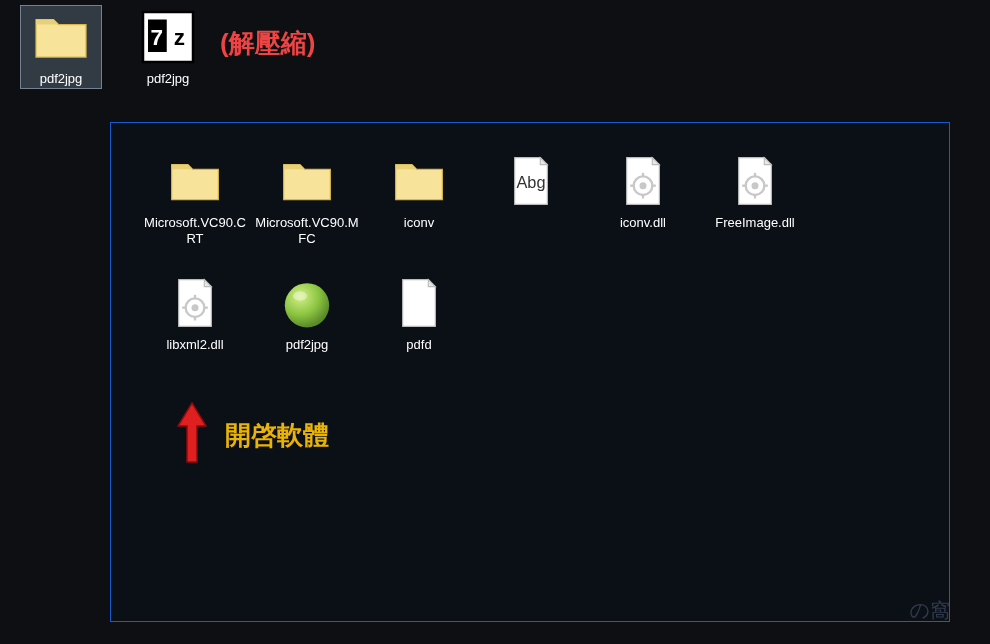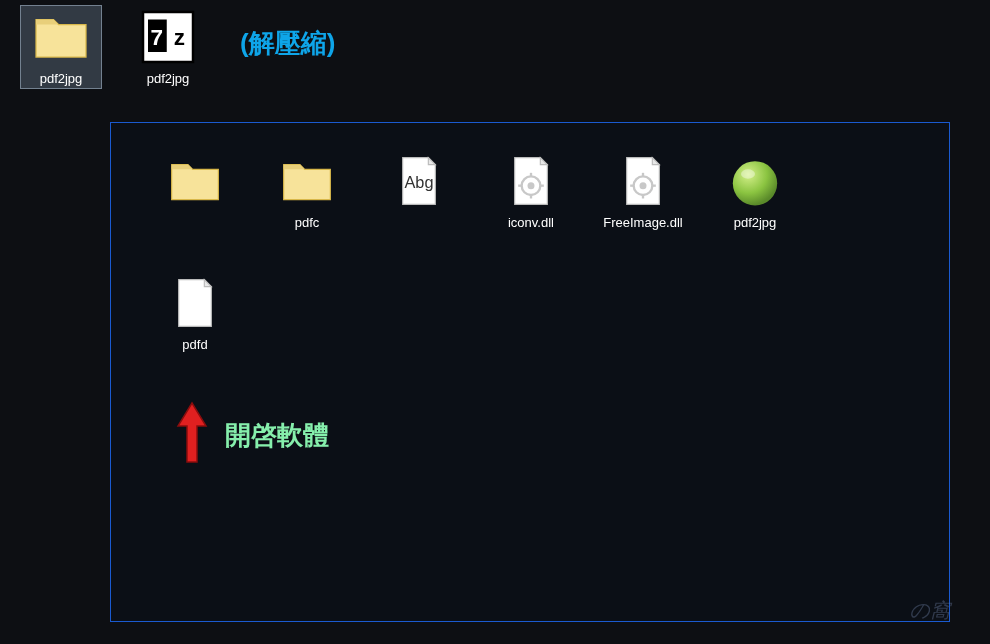--- a/index.html
+++ b/index.html
@@ -36,25 +36,25 @@
       display: flex;
       align-items: center;
       justify-content: center;
     }
     .desktop-item-label {
       font-size: 13px;
       line-height: 1.2;
       word-wrap: break-word;
     }
     .annotation-extract {
-      color: #0ea5e9;
+      color: #ef4444;
       font-size: 26px;
       font-weight: bold;
       position: absolute;
-      left: 240px;
+      left: 220px;
       top: 26px;
       text-align: center;
     }
     .inner-window {
       position: absolute;
       left: 110px;
       top: 122px;
       width: 840px;
       height: 500px;
       border: 1px solid #1a5ad0;
@@ -86,34 +86,33 @@
       word-break: break-all;
       padding: 0 3px;
     }
     .annotation-arrow {
       position: absolute;
       left: 172px;
       top: 400px;
     }
     .annotation-arrow svg { display: block; }
     .annotation-open {
-      color: #86efac;
+      color: #eab308;
       font-size: 26px;
       font-weight: bold;
       position: absolute;
       left: 225px;
       top: 418px;
     }
     .watermark {
       position: absolute;
       right: 40px;
       bottom: 20px;
       color: rgba(120, 140, 180, 0.35);
       font-size: 20px;
-      font-style: italic;
     }
     
     .folder-icon svg, .file-icon svg, .dll-icon svg, .font-icon svg, .sz-icon svg, .app-icon svg {
       width: 100%; height: 100%;
     }
   </style>
 </head>
 <body>
 
 <div class="desktop-items">
@@ -145,31 +144,41 @@
 <div class="inner-window">
   <div class="grid">
 
     <div class="grid-item">
       <div class="icon-wrap folder-icon">
         <svg viewBox="0 0 48 48">
             <path d="M4 10 L18 10 L22 14 L44 14 L44 40 L4 40 Z" fill="#f7e39a" stroke="#d9b84a"></path>
             <path d="M4 10 L18 10 L22 14 L4 14 Z" fill="#e8cf7a"></path>
           </svg>
       </div>
-    </div>
-
+      <div class="grid-item-label">Microsoft.VC90.CRT</div>
+    </div>
 
     <div class="grid-item">
       <div class="icon-wrap folder-icon">
         <svg viewBox="0 0 48 48">
             <path d="M4 10 L18 10 L22 14 L44 14 L44 40 L4 40 Z" fill="#f7e39a" stroke="#d9b84a"></path>
             <path d="M4 10 L18 10 L22 14 L4 14 Z" fill="#e8cf7a"></path>
           </svg>
       </div>
-      <div class="grid-item-label">pdfc</div>
+      <div class="grid-item-label">Microsoft.VC90.MFC</div>
+    </div>
+
+    <div class="grid-item">
+      <div class="icon-wrap folder-icon">
+        <svg viewBox="0 0 48 48">
+            <path d="M4 10 L18 10 L22 14 L44 14 L44 40 L4 40 Z" fill="#f7e39a" stroke="#d9b84a"></path>
+            <path d="M4 10 L18 10 L22 14 L4 14 Z" fill="#e8cf7a"></path>
+          </svg>
+      </div>
+      <div class="grid-item-label">iconv</div>
     </div>
 
     <div class="grid-item">
       <div class="icon-wrap font-icon">
         <svg viewBox="0 0 48 48">
           <path d="M10 4 L32 4 L38 10 L38 44 L10 44 Z" fill="#ffffff" stroke="#bbb"></path>
           <path d="M32 4 L32 10 L38 10 Z" fill="#e8e8e8" stroke="#bbb"></path>
           <text x="24" y="30" font-family="Arial" font-size="14" fill="#333" text-anchor="middle">Abg</text>
         </svg>
       </div>
@@ -204,20 +213,37 @@
               <line x1="24" y1="17" x2="24" y2="20"></line>
               <line x1="24" y1="36" x2="24" y2="39"></line>
               <line x1="13" y1="28" x2="16" y2="28"></line>
               <line x1="32" y1="28" x2="35" y2="28"></line>
             </g>
         </svg>
       </div>
       <div class="grid-item-label">FreeImage.dll</div>
     </div>
 
+    <div class="grid-item">
+      <div class="icon-wrap dll-icon">
+        <svg viewBox="0 0 48 48">
+          <path d="M10 4 L32 4 L38 10 L38 44 L10 44 Z" fill="#ffffff" stroke="#bbb"></path>
+          <path d="M32 4 L32 10 L38 10 Z" fill="#e8e8e8" stroke="#bbb"></path>
+          <circle cx="24" cy="28" r="8" fill="none" stroke="#c8c8c8" stroke-width="2"></circle>
+          <circle cx="24" cy="28" r="3" fill="#c8c8c8"></circle>
+          <g stroke="#c8c8c8" stroke-width="2">
+              <line x1="24" y1="17" x2="24" y2="20"></line>
+              <line x1="24" y1="36" x2="24" y2="39"></line>
+              <line x1="13" y1="28" x2="16" y2="28"></line>
+              <line x1="32" y1="28" x2="35" y2="28"></line>
+            </g>
+        </svg>
+      </div>
+      <div class="grid-item-label">libxml2.dll</div>
+    </div>
 
     <div class="grid-item">
       <div class="icon-wrap app-icon">
         <svg viewBox="0 0 48 48">
           <defs>
             <radialGradient id="lime" cx="35%" cy="30%" r="70%">
               <stop offset="0%" stop-color="#d4f08a"></stop>
               <stop offset="60%" stop-color="#8bc441"></stop>
               <stop offset="100%" stop-color="#5a8a2a"></stop>
             </radialGradient>

